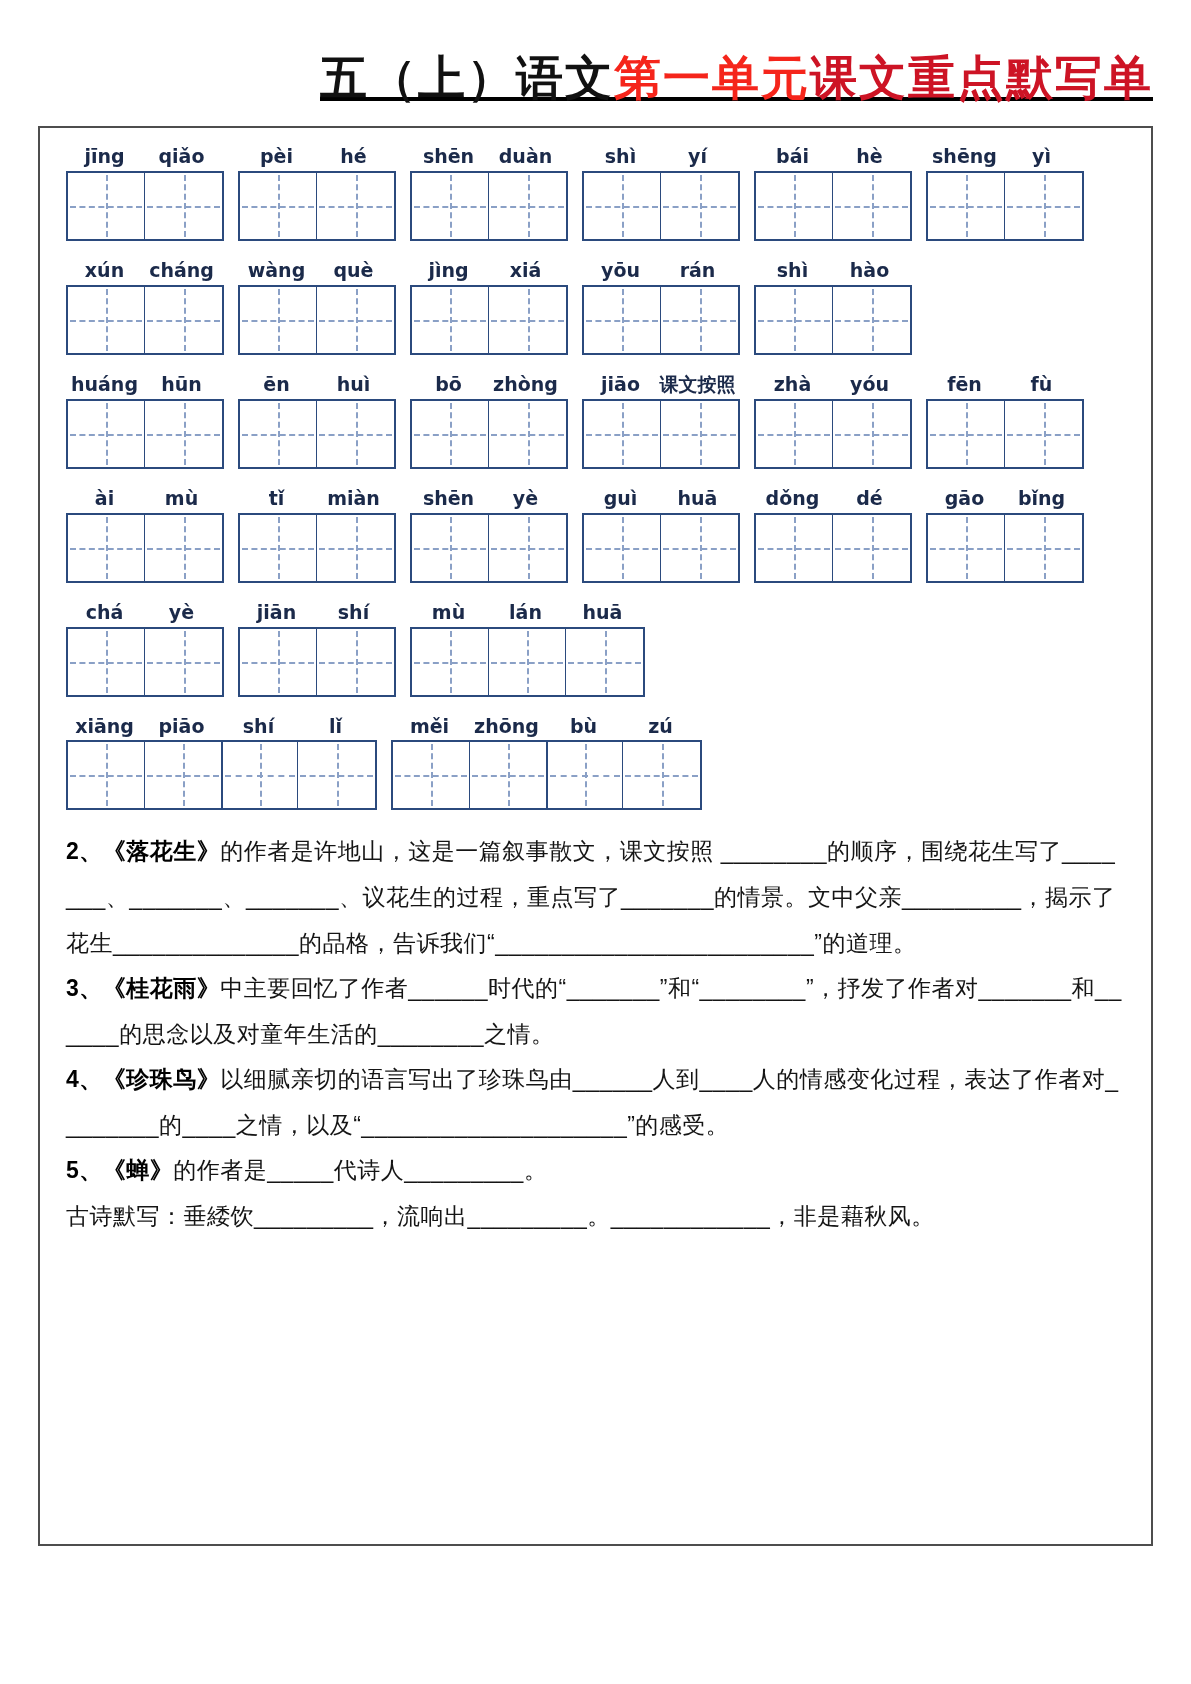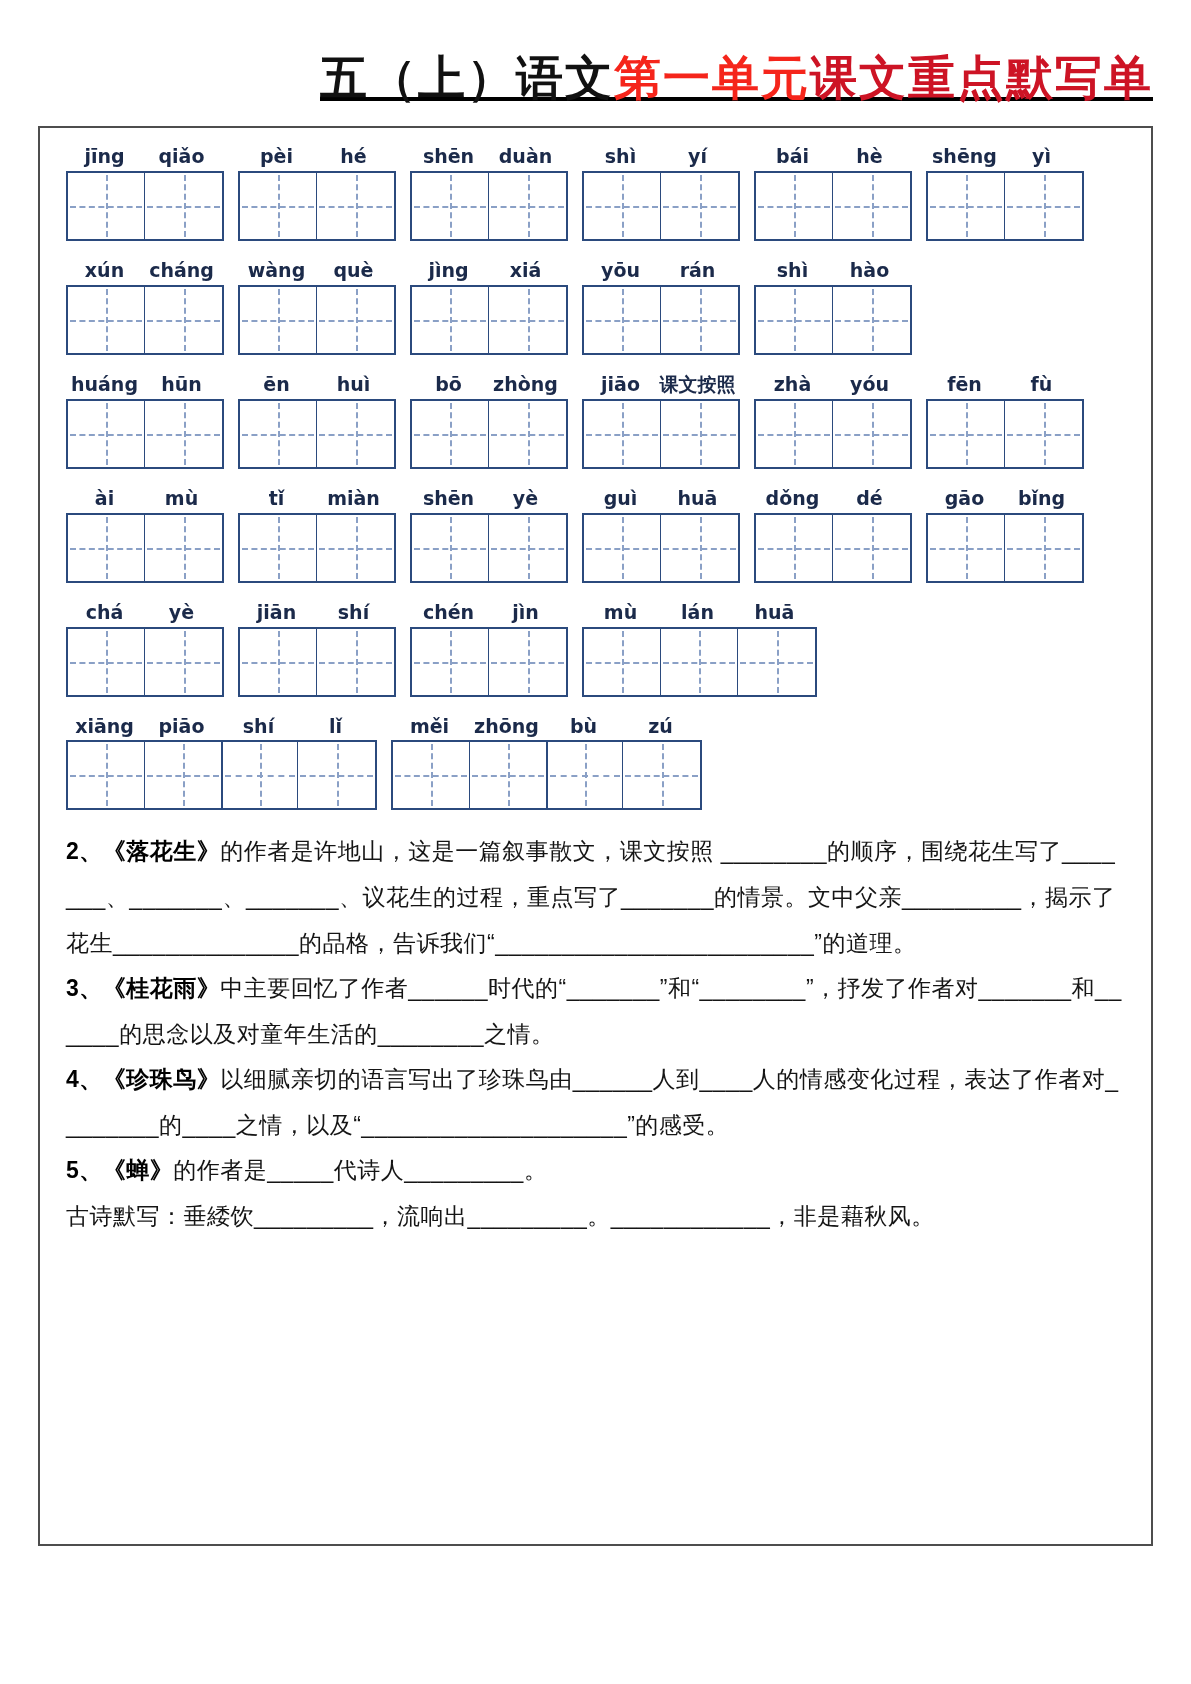--- a/index.html
+++ b/index.html
@@ -342,30 +342,20 @@
               <span class="pinyin">jiān</span>
               <span class="pinyin">shí</span>
             </div>
             <div class="cells">
               <div class="cell"></div>
               <div class="cell"></div>
             </div>
           </div>
           <div class="group">
             <div class="pinyin-line">
-              <span class="pinyin">chén</span>
-              <span class="pinyin">jìn</span>
-            </div>
-            <div class="cells">
-              <div class="cell"></div>
-              <div class="cell"></div>
-            </div>
-          </div>
-          <div class="group">
-            <div class="pinyin-line">
               <span class="pinyin">mù</span>
               <span class="pinyin">lán</span>
               <span class="pinyin">huā</span>
             </div>
             <div class="cells">
               <div class="cell"></div>
               <div class="cell"></div>
               <div class="cell"></div>
             </div>
           </div>

